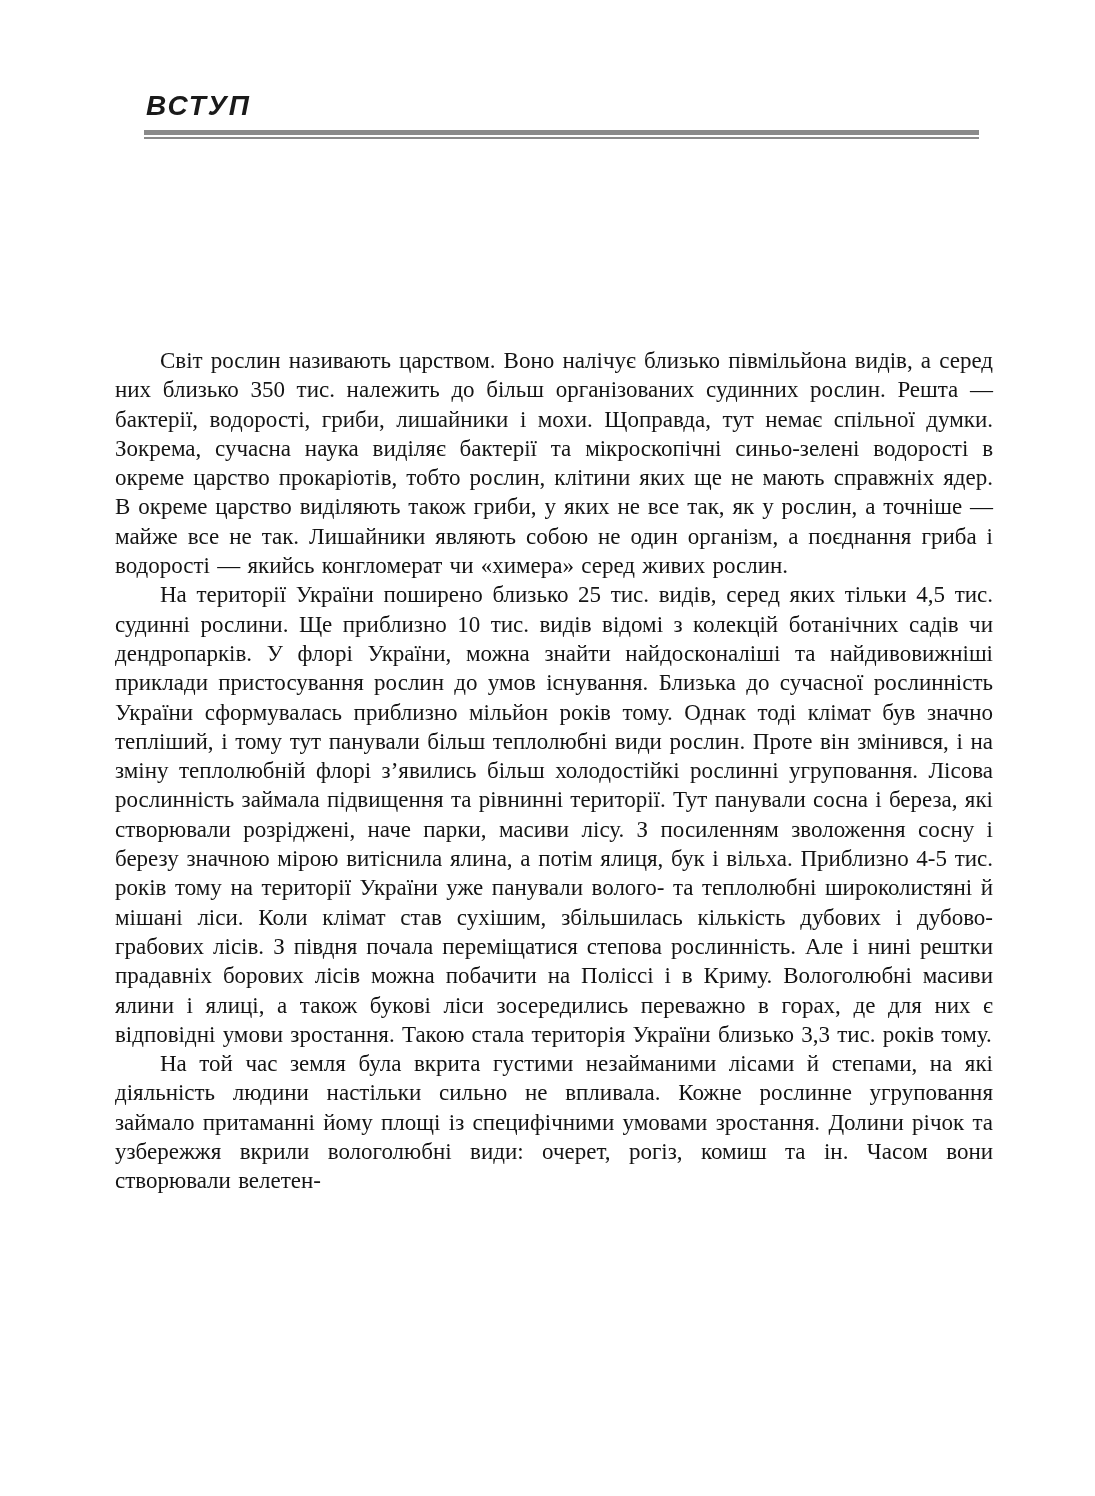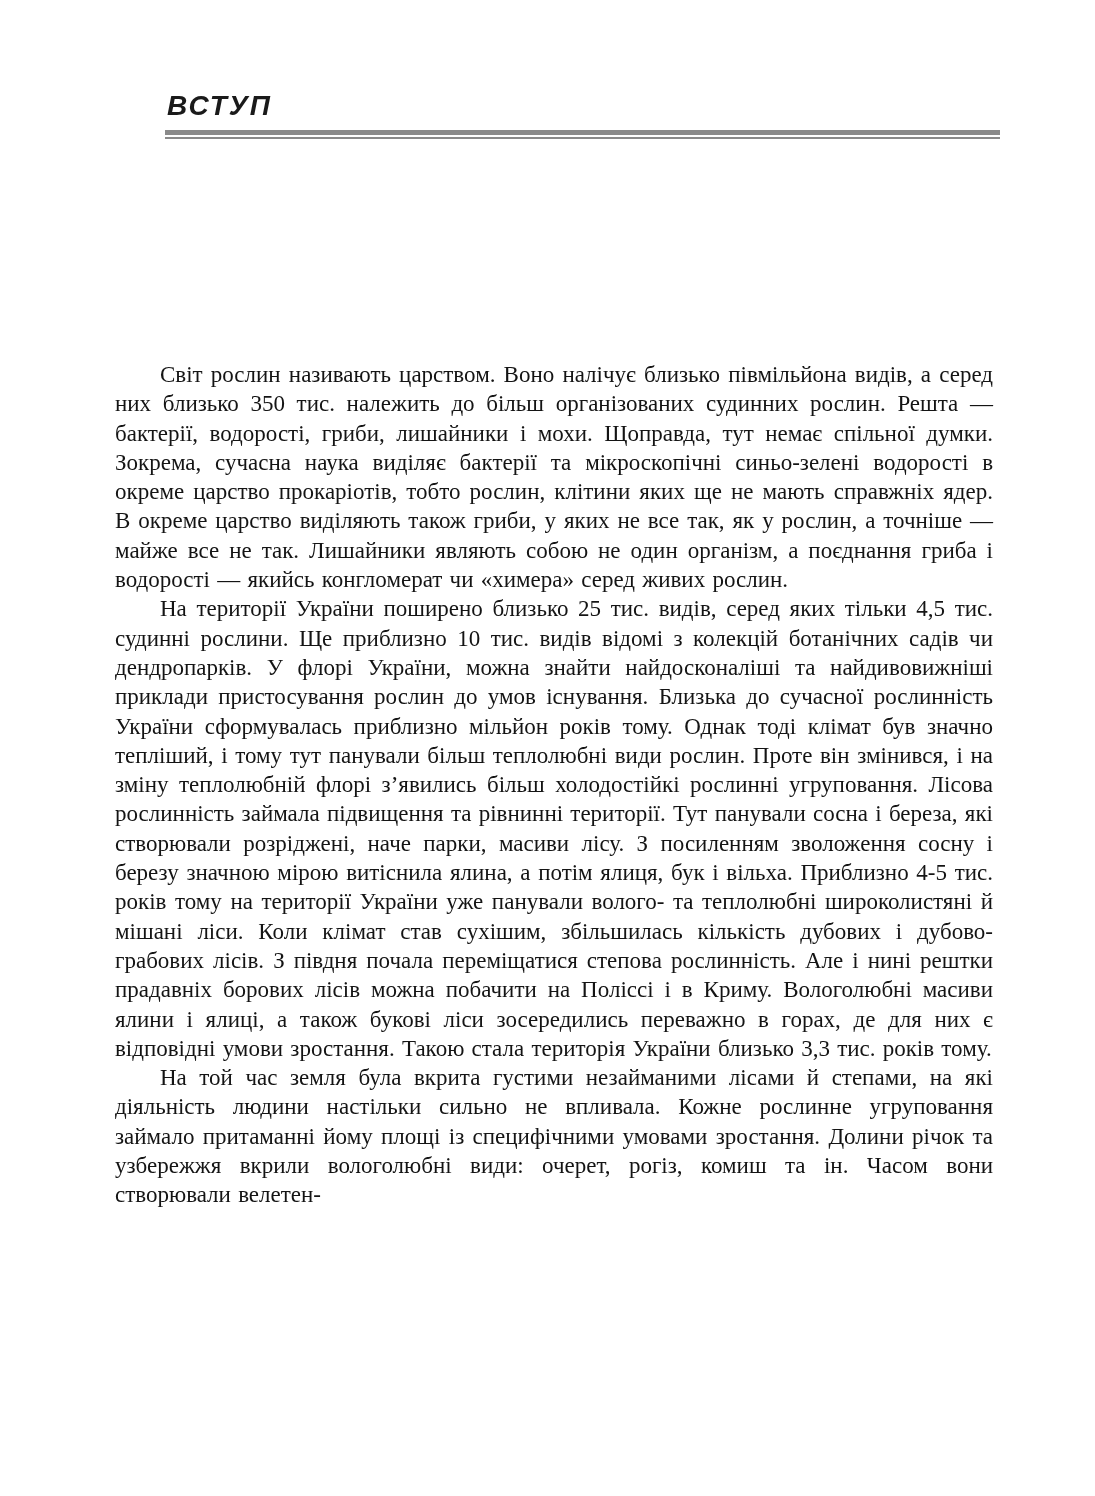--- a/index.html
+++ b/index.html
@@ -11,42 +11,42 @@
     position: relative;
     width: 1095px;
     height: 1496px;
     background: #ffffff;
     overflow: hidden;
     font-family: "Liberation Serif", serif;
     color: #141414;
   }
   .page-header {
     position: absolute;
-    left: 165px;
+    left: 144px;
     top: 90px;
     width: 835px;
   }
   .page-title {
     margin: 0 0 8px 2px;
     font-family: "Liberation Sans", sans-serif;
     font-style: italic;
     font-weight: bold;
     font-size: 28px;
     letter-spacing: 2px;
     color: #1a1a1a;
   }
   .title-rule {
     height: 2px;
     border-top: 5px solid #8a8a8a;
     border-bottom: 2px solid #8a8a8a;
   }
   .body-text {
     position: absolute;
     left: 115px;
-    top: 360px;
+    top: 346px;
     width: 878px;
     font-size: 23px;
     line-height: 29.3px;
     text-align: justify;
   }
   .para {
     margin: 0;
     text-indent: 45px;
     word-spacing: 1.5px;
   }

